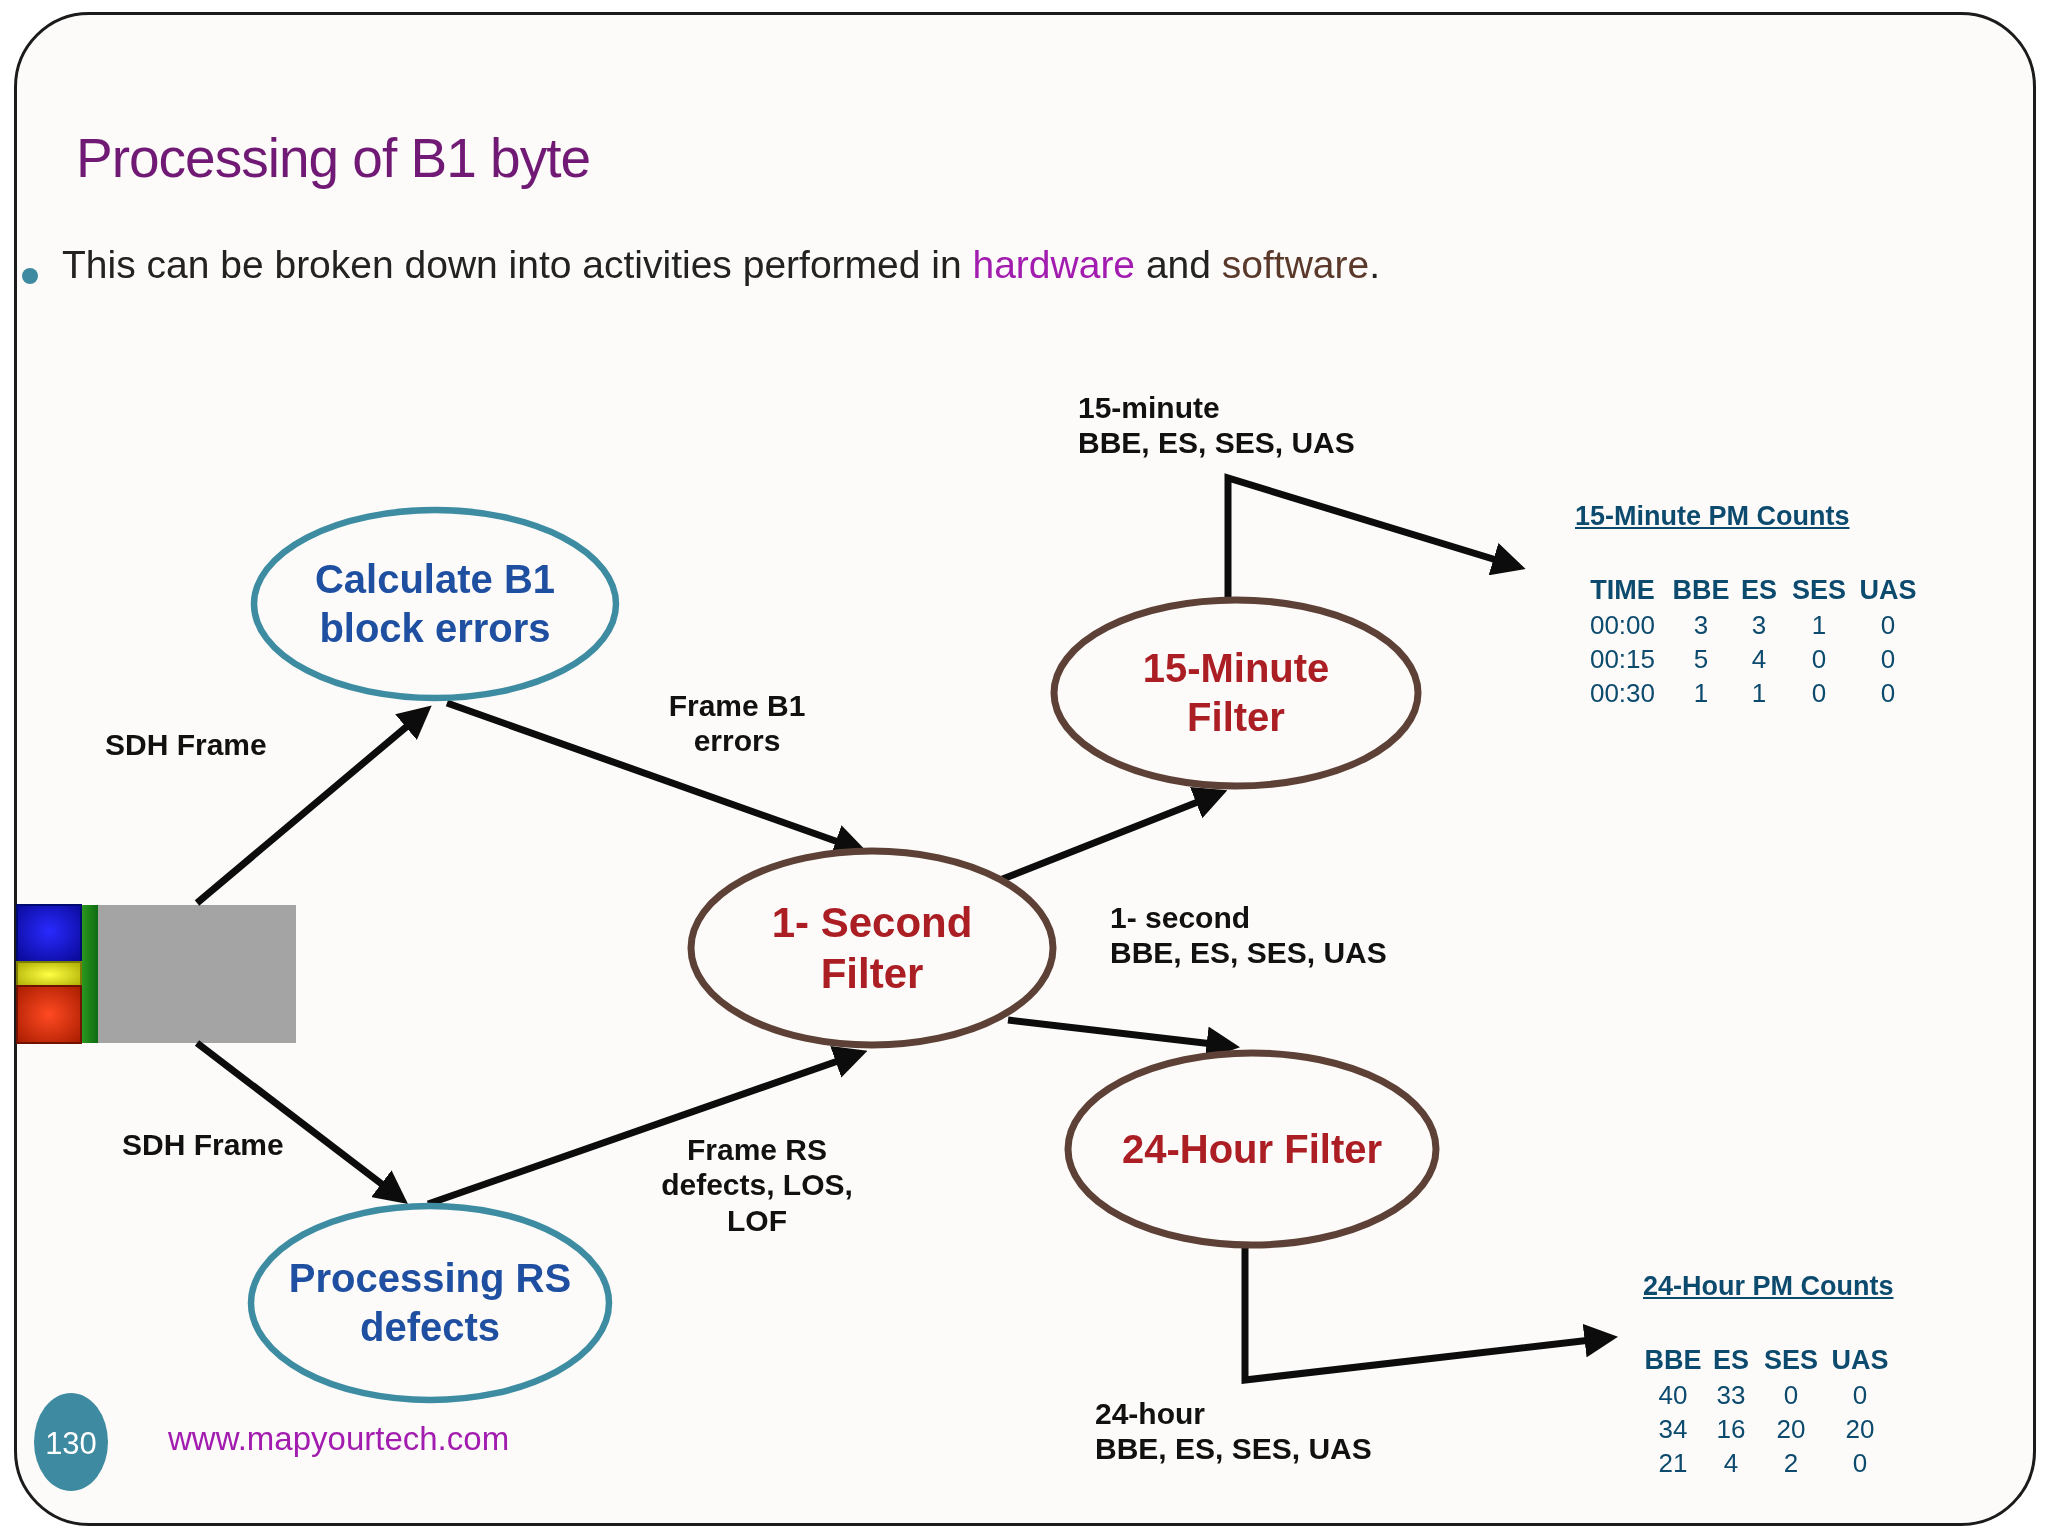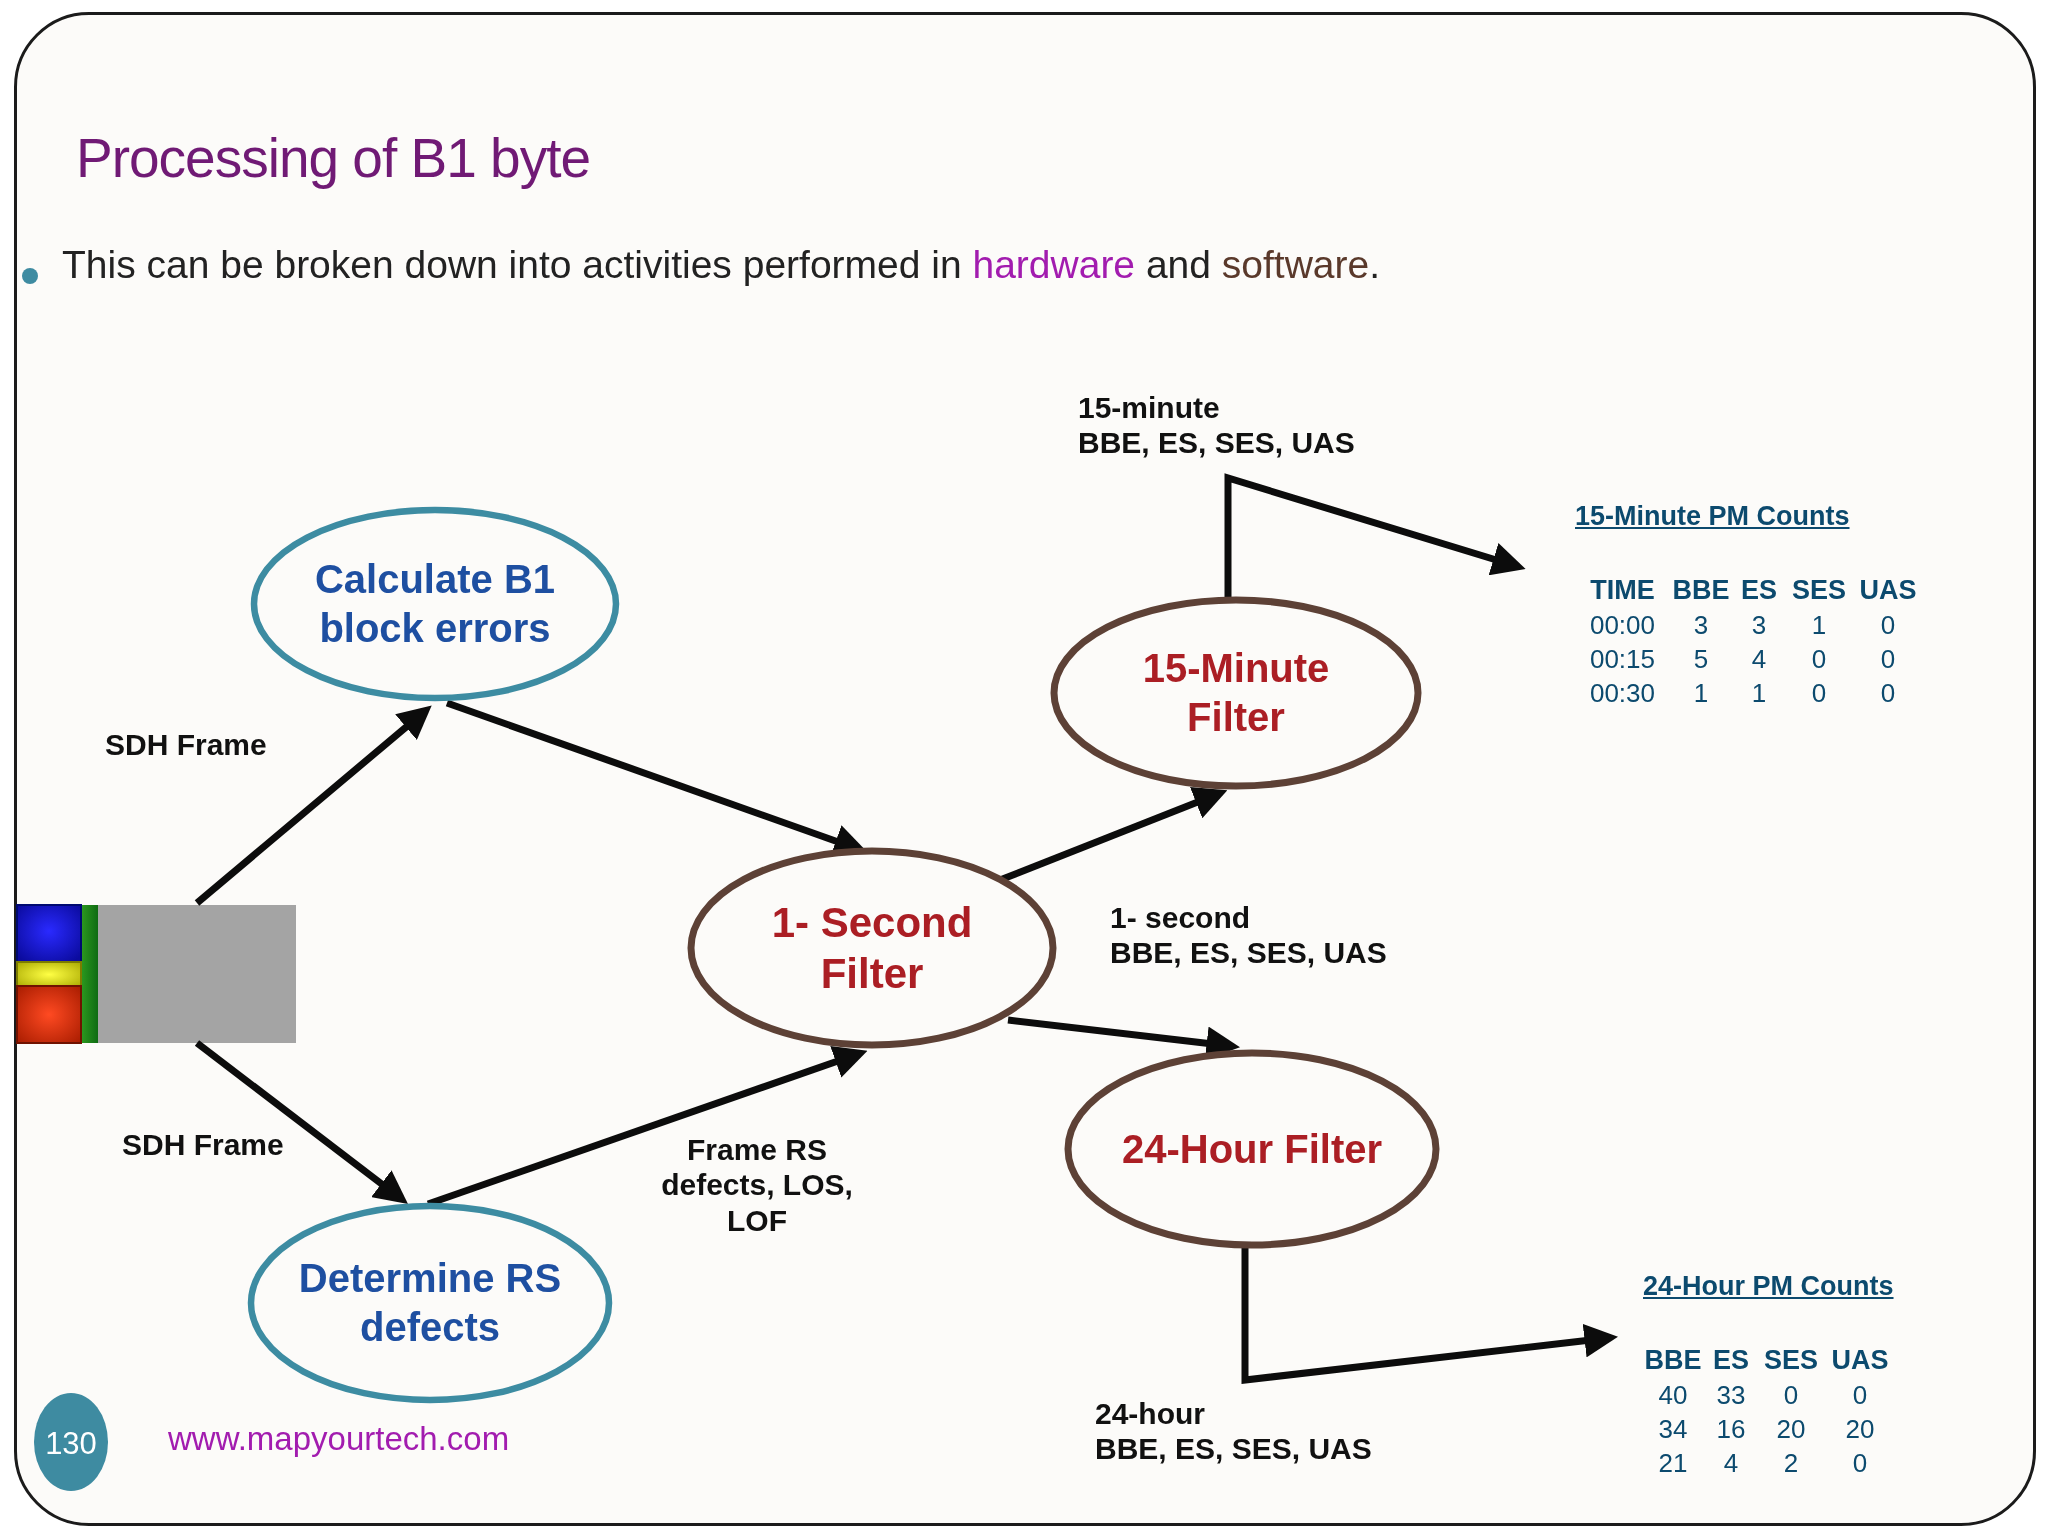--- a/index.html
+++ b/index.html
@@ -92,33 +92,35 @@
 
     <ellipse cx="71" cy="1442" rx="37" ry="49" fill="#3e8ba1"></ellipse>
   </svg>
 
   <div class="abs page-title">Processing of B1 byte</div>
   <div class="abs bullet-dot"></div>
   <div class="abs bullet-text"><span>This can be broken down into activities performed in </span><span class="w-hw">hardware</span><span> and </span><span class="w-sw">software</span><span>.</span></div>
 
   <div class="abs dlabel" style="left:105px;top:727px;">SDH Frame</div>
   <div class="abs dlabel" style="left:122px;top:1127px;">SDH Frame</div>
+  <div class="abs dlabel center" style="left:637px;top:688px;width:200px;">Frame B1
+errors</div>
   <div class="abs dlabel center" style="left:632px;top:1132px;width:250px;">Frame RS
 defects, LOS,
 LOF</div>
   <div class="abs dlabel" style="left:1078px;top:390px;">15-minute
 BBE, ES, SES, UAS</div>
   <div class="abs dlabel" style="left:1110px;top:900px;">1- second
 BBE, ES, SES, UAS</div>
   <div class="abs dlabel" style="left:1095px;top:1396px;">24-hour
 BBE, ES, SES, UAS</div>
 
   <div class="abs node-label blue-node" style="left:435px;top:604px;">Calculate B1
 block errors</div>
-  <div class="abs node-label blue-node" style="left:430px;top:1303px;">Determine RS
+  <div class="abs node-label blue-node" style="left:430px;top:1303px;">Processing RS
 defects</div>
   <div class="abs node-label red-node" style="left:872px;top:948px;font-size:42px;">1- Second
 Filter</div>
   <div class="abs node-label red-node" style="left:1236px;top:693px;">15-Minute
 Filter</div>
   <div class="abs node-label red-node" style="left:1252px;top:1149px;">24-Hour Filter</div>
 
   <div class="abs pm-table" style="left:1575px;top:466px;">
     <div class="pm-title">15-Minute PM Counts</div>
     <div class="pm-grid pm15-grid">

